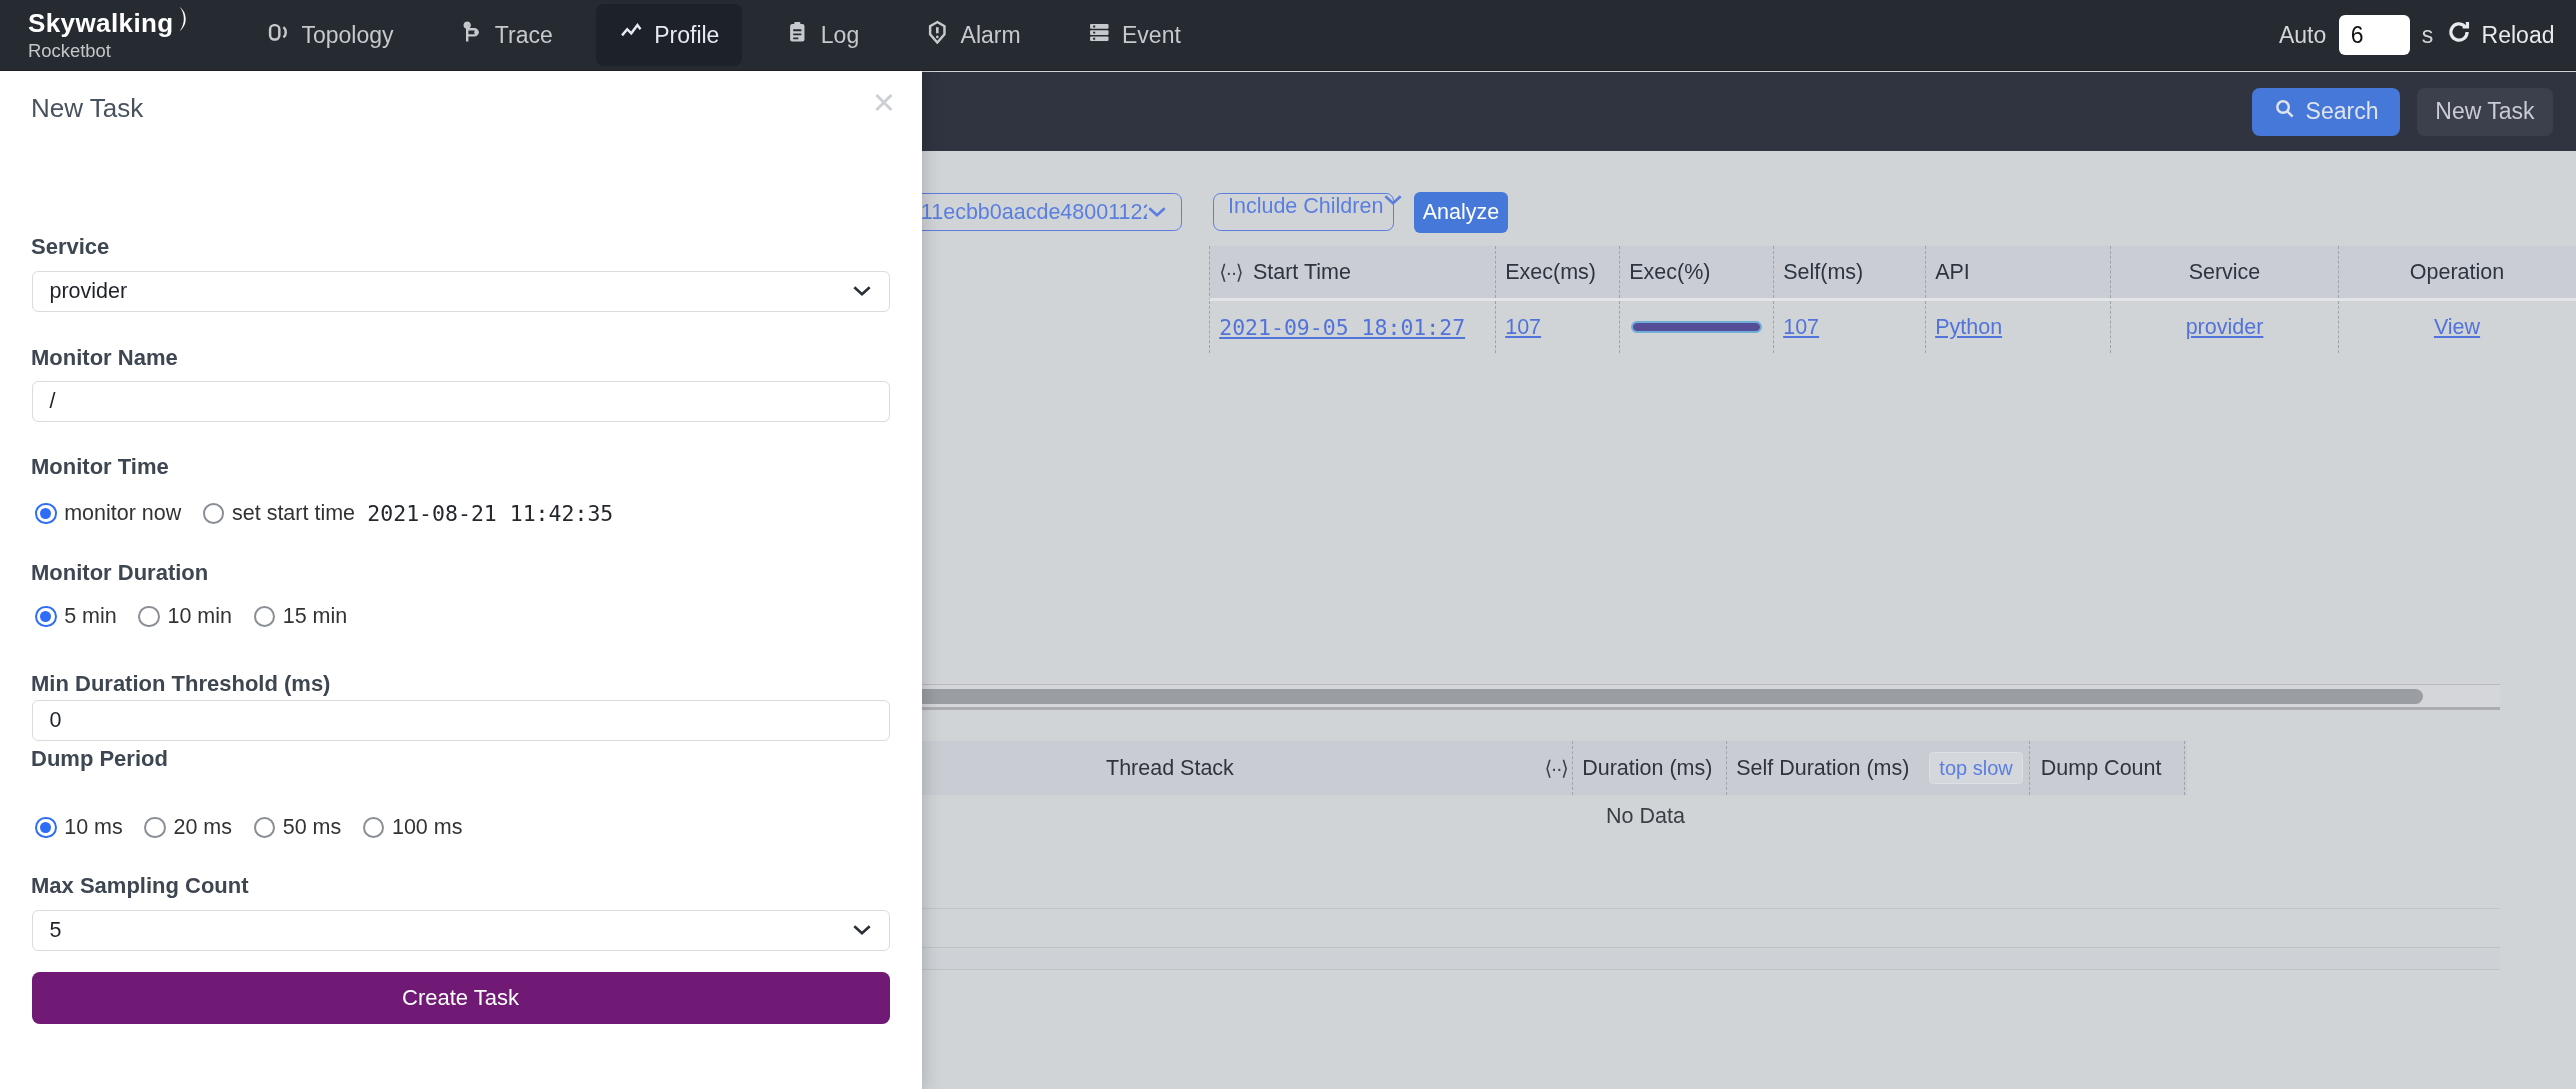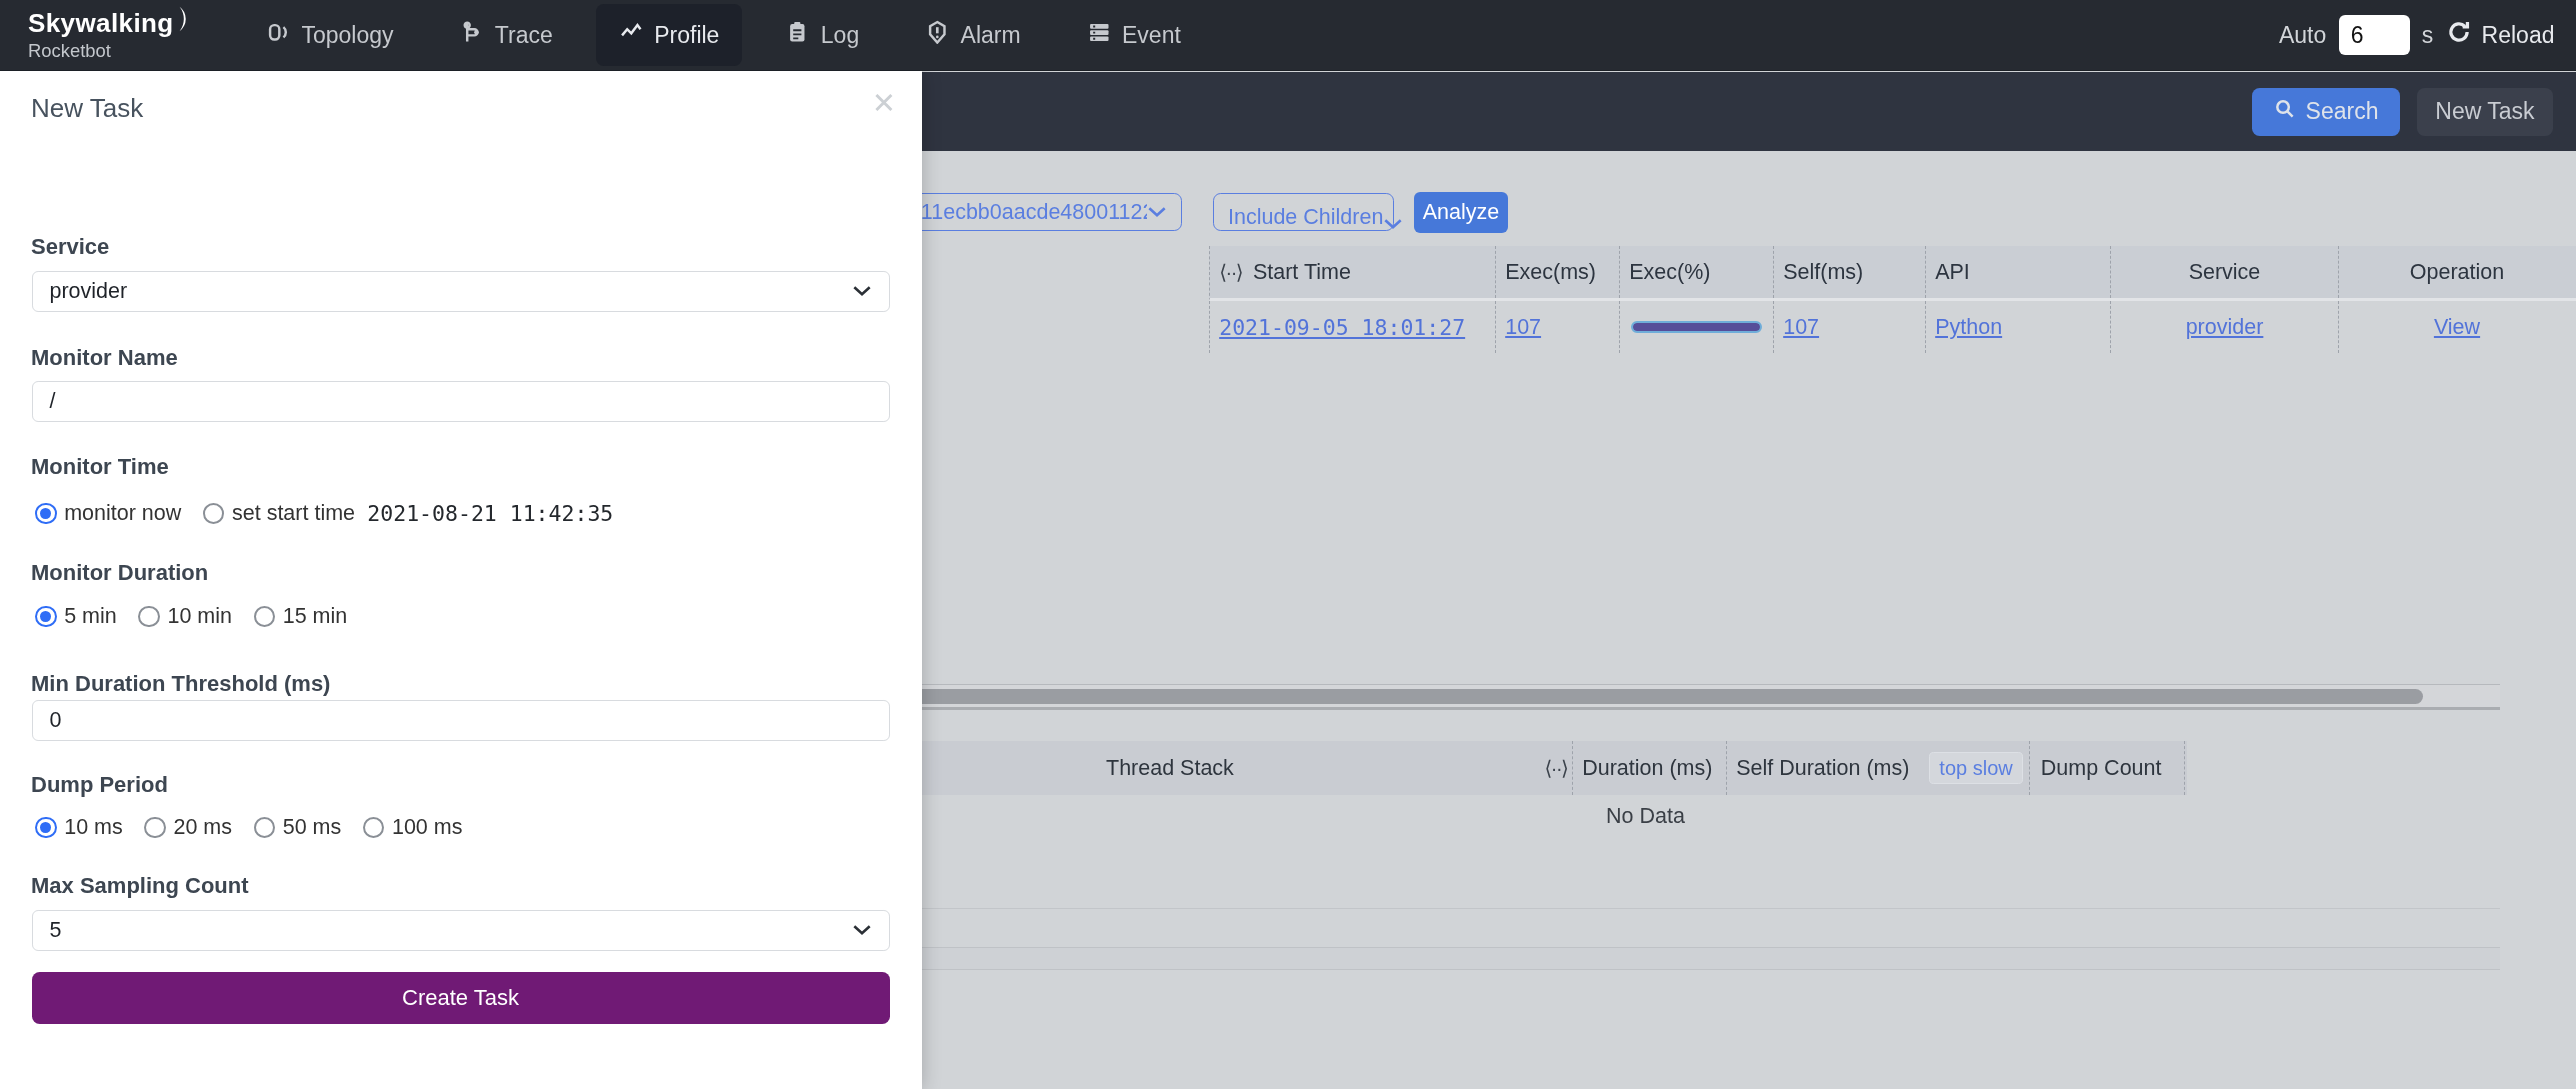--- a/index.html
+++ b/index.html
@@ -64,21 +64,21 @@
     position:absolute; left:867px; top:42px; width:315px; height:38px;
     border:1.5px solid #5a7ee0; border-radius:7.7px; color:#5a7ee0; font-size:21.5px;
     display:flex; align-items:center; padding:0 14px 0 17px; cursor:pointer;
   }
   .trace-select .lbl { overflow:hidden; white-space:nowrap; }
   .sel-chevron { margin-left:auto; display:flex; }
   .sel-chevron svg { stroke:#5a7ee0; fill:none; stroke-width:3.4; }
   .children-select {
     position:absolute; left:1213px; top:42px; width:181px; height:38px;
     border:1.5px solid #5a7ee0; border-radius:7.7px; color:#5a7ee0; font-size:21.5px;
-    display:flex; align-items:flex-end; padding:0 10.8px 0 14px; cursor:pointer; white-space:nowrap;
+    display:flex; align-items:flex-start; padding:0 10.8px 0 14px; cursor:pointer; white-space:nowrap;
   }
   .btn-analyze {
     position:absolute; left:1414px; top:41px; width:94px; height:41px;
     background:#4678d9; color:#fff; font-size:21.5px; border-radius:6.1px;
     display:flex; align-items:center; justify-content:center; cursor:pointer;
   }
 
   
   .utable { position:absolute; left:1209px; top:95px; width:1367px; }
   .utable-head {
@@ -382,21 +382,21 @@
       <span class="radio"></span>
       <span>15 min</span>
     </span>
   </div>
 
   <div class="f-label" style="top:592px;margin-top:8px;">Min Duration Threshold (ms)</div>
   <div class="f-box" style="top:629px;">
     <span>0</span>
   </div>
 
-  <div class="f-label" style="top:701px;">Dump Period</div>
+  <div class="f-label" style="top:675px;">Dump Period</div>
   <div class="radio-row" style="top:744px;">
     <span class="radio-opt">
       <span class="radio checked"></span>
       <span>10 ms</span>
     </span>
     <span class="radio-opt">
       <span class="radio"></span>
       <span>20 ms</span>
     </span>
     <span class="radio-opt">

